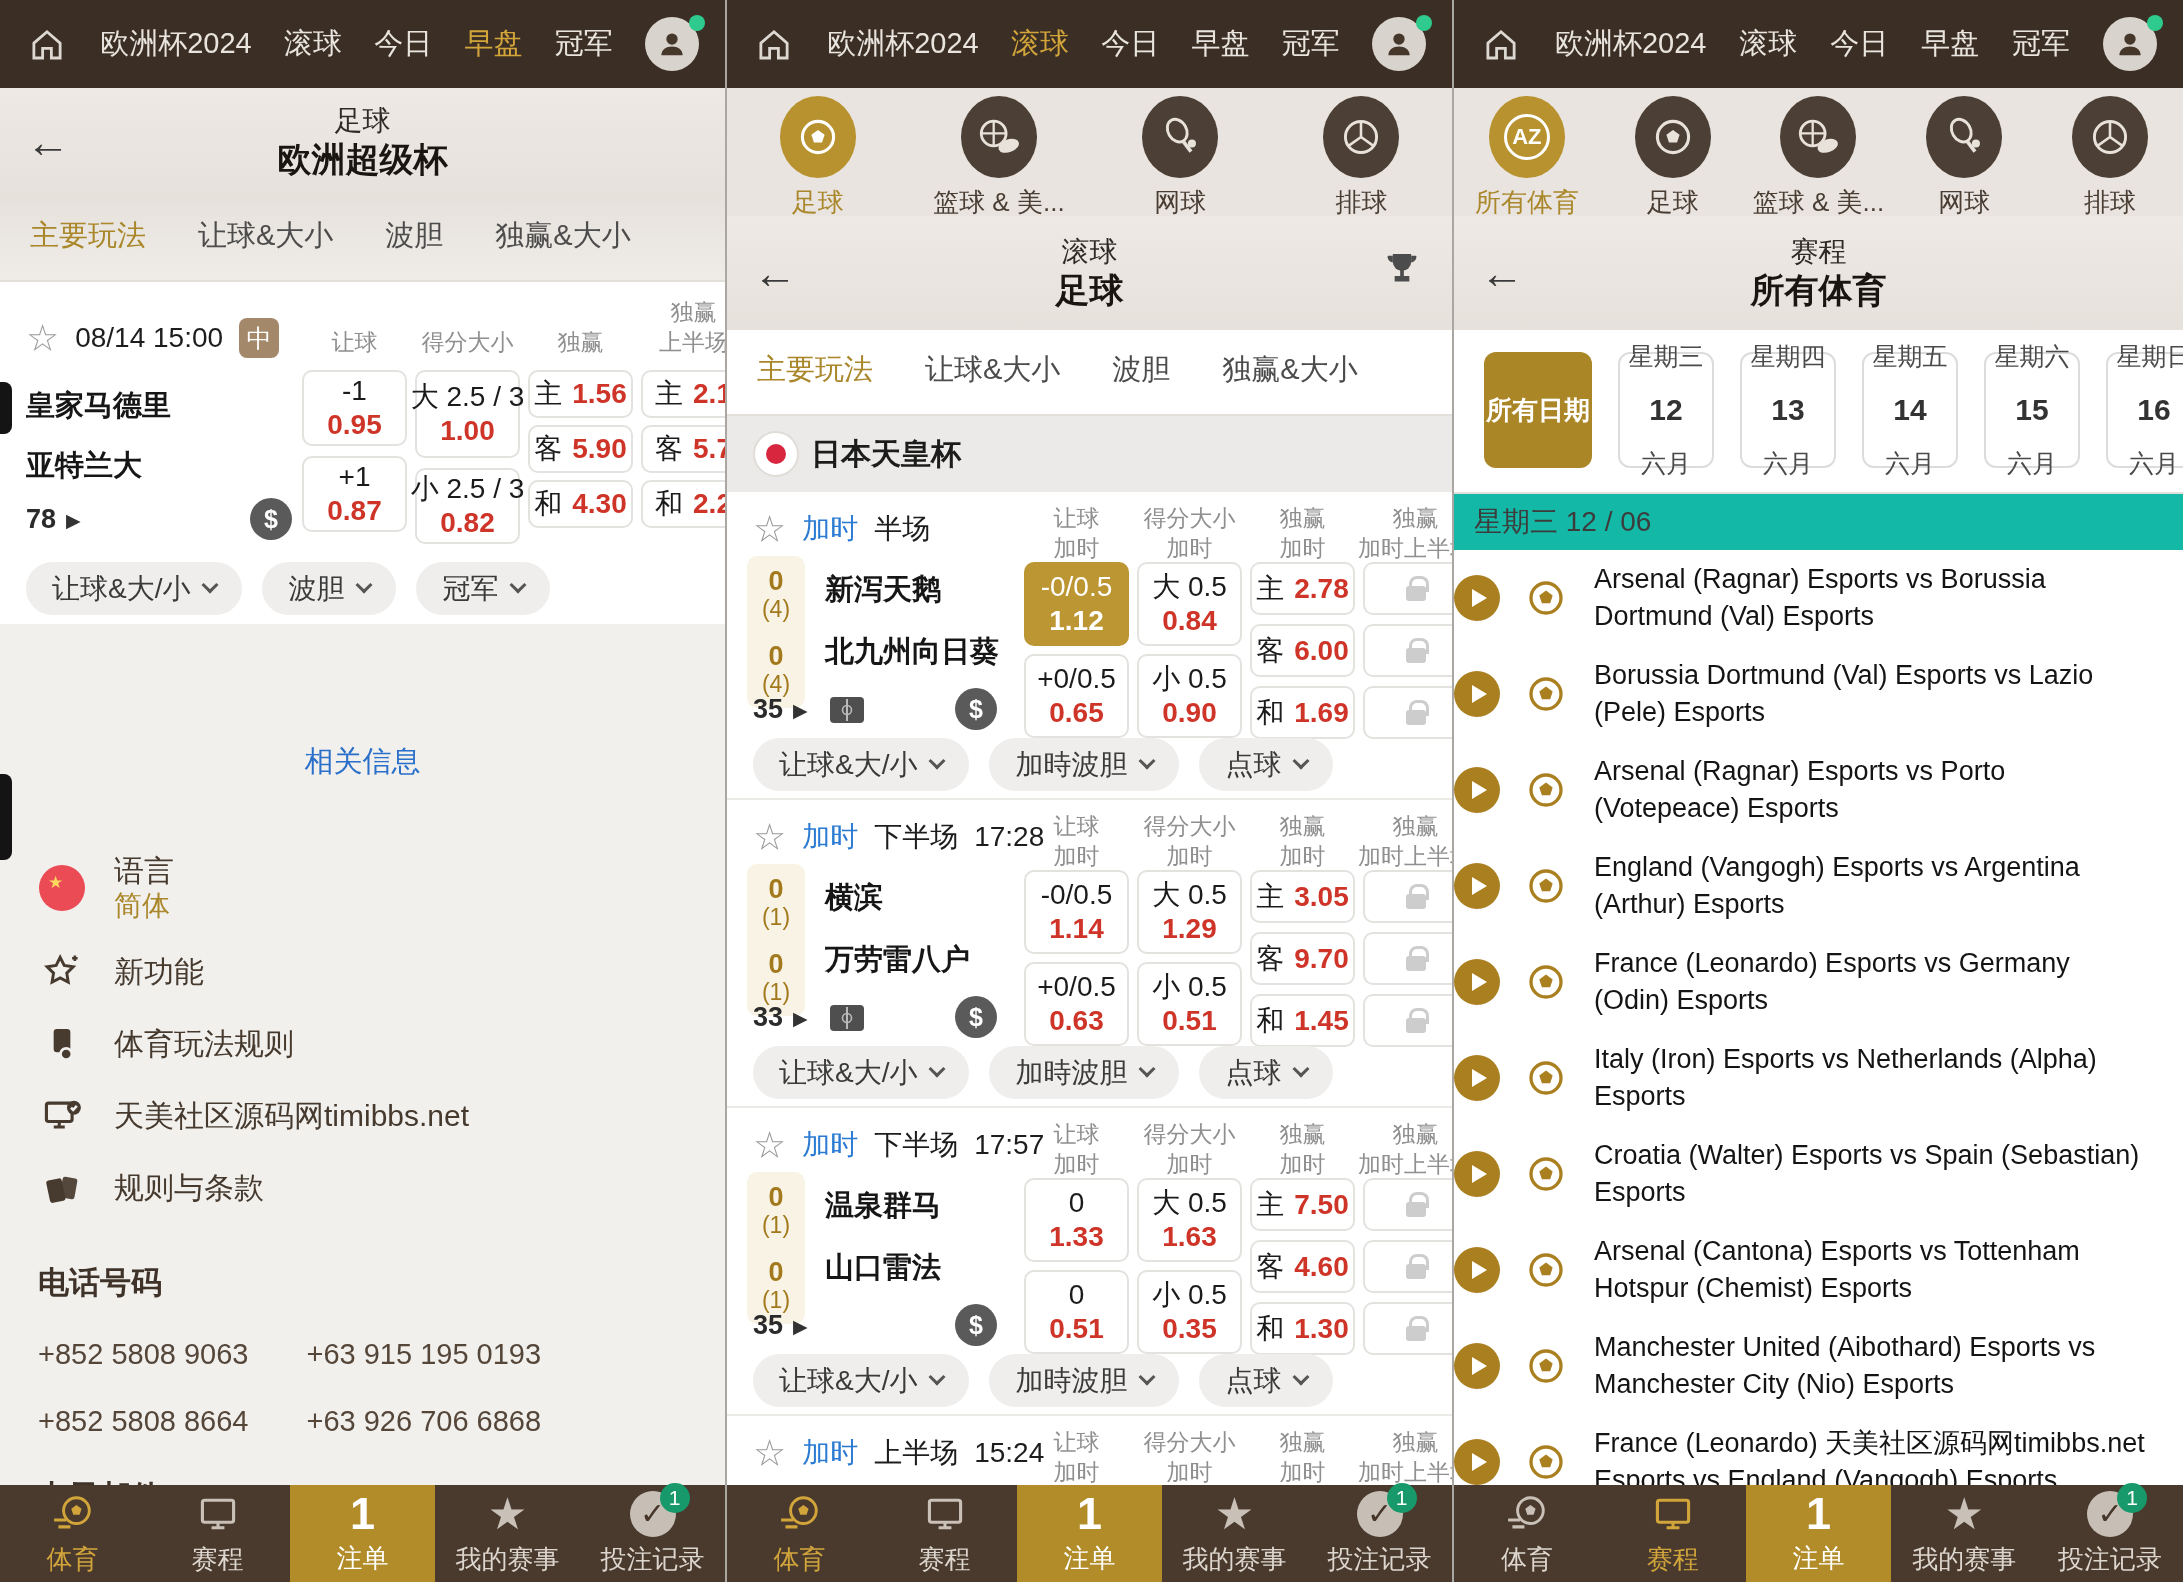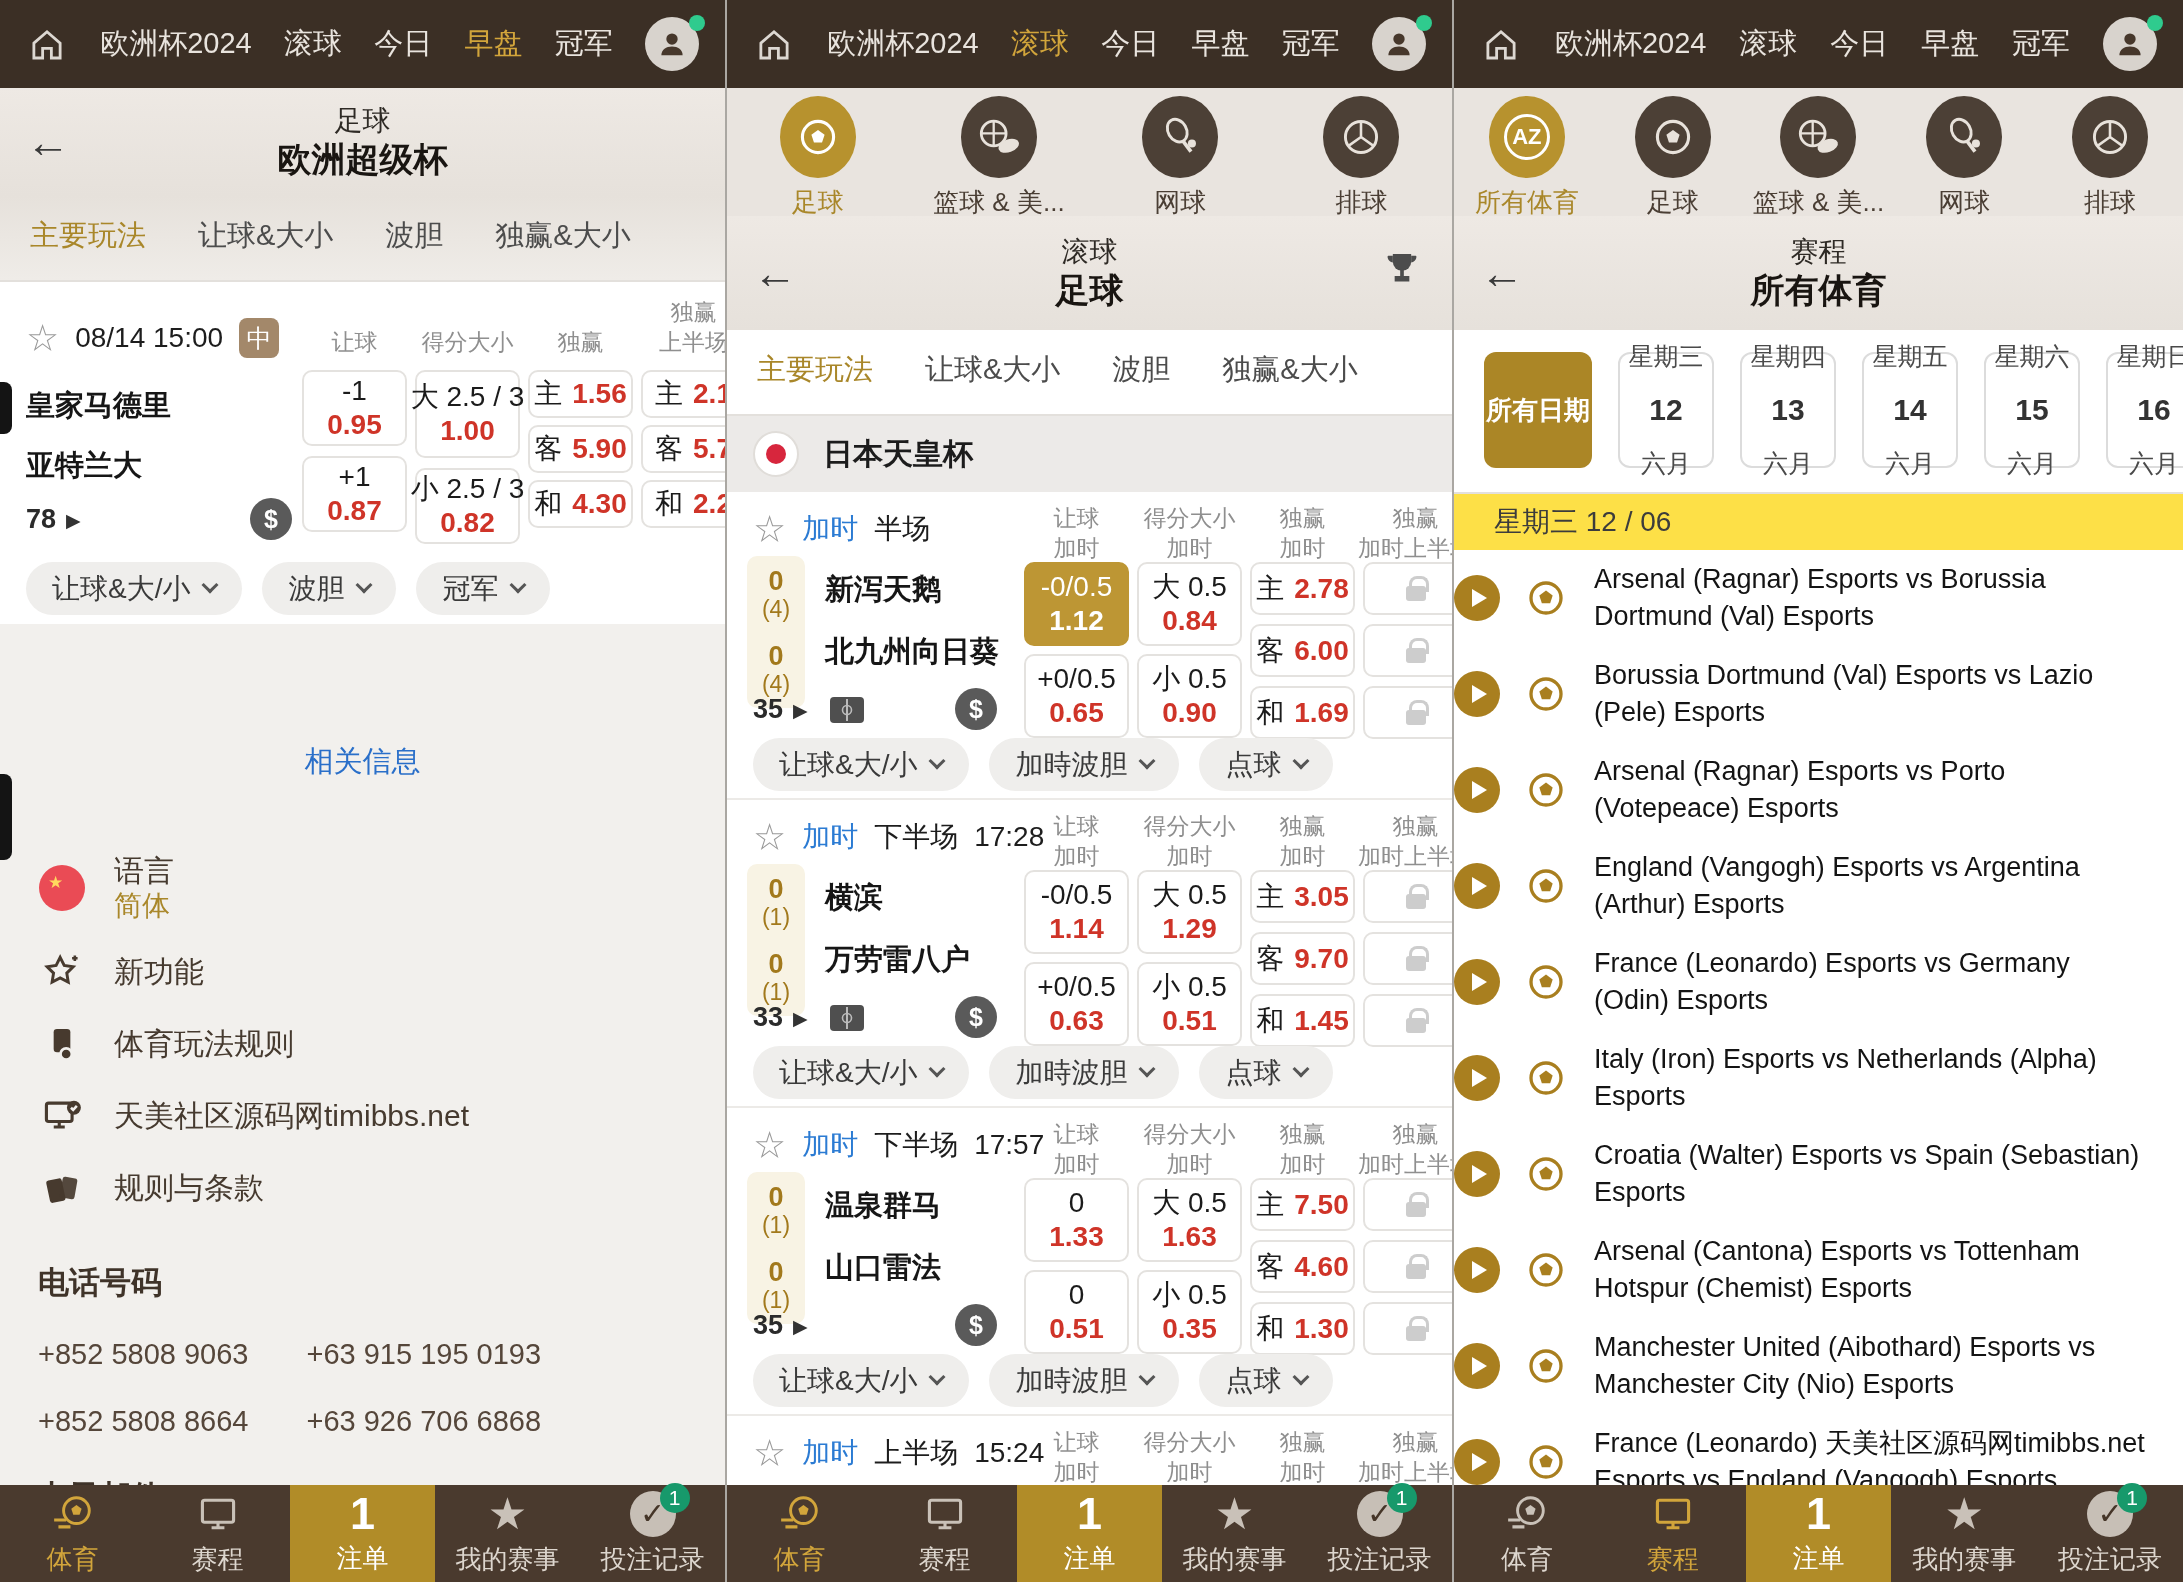--- a/index.html
+++ b/index.html
@@ -82,24 +82,24 @@
   .mi.lang{height:96px}
   .mi .mic{width:48px;display:flex;justify-content:center;flex:0 0 auto}
   .langtxt{display:flex;flex-direction:column;gap:4px;line-height:1.1}
   .langtxt .lv{color:#a9872a;font-size:28px}
   .flag{width:46px;height:46px;border-radius:50%;background:#ea4b55;color:#ffd95e;font-size:17px;display:flex;padding:7px 0 0 9px}
   .ph-title{font-weight:bold;font-size:31px;color:#3f3329;padding:38px 38px 0}
   .ph-row{font-size:29px;color:#55463a;display:flex;gap:58px;padding:34px 38px 0}
   .ltab{position:absolute;left:0;width:12px;background:#141414;border-radius:0 8px 8px 0;z-index:6}
 
   
-  .league{height:76px;background:#eceae8;display:flex;align-items:center;gap:24px;padding:0 26px;font-size:30px;font-weight:bold;color:#1c1c1c}
+  .league{height:76px;background:#eceae8;display:flex;align-items:center;gap:12px;padding:0 26px;font-size:30px;font-weight:bold;color:#1c1c1c}
   .jflag{width:46px;height:46px;border-radius:50%;background:#fff;border:2px solid #e0ddd9;display:flex;align-items:center;justify-content:center;flex:0 0 auto}
   .jflag i{width:20px;height:20px;border-radius:50%;background:#d7263d}
-  .sec{height:56px;background:#fde047;display:flex;align-items:center;padding:0 40px;font-size:28px;color:#3c3c3c}
+  .sec{height:56px;background:#14b8a6;display:flex;align-items:center;padding:0 20px;font-size:28px;color:#3c3c3c}
 
   
   .dates{background:#fff;padding:22px 0 24px 30px;display:flex;gap:26px;height:164px;border-bottom:2px solid #e3e0dc}
   .dall{width:108px;border-radius:12px;background:#ab8626;color:#fff;font-size:26px;font-weight:bold;display:flex;align-items:center;justify-content:center;cursor:pointer;flex:0 0 auto}
   .dcard{width:96px;border:2px solid #dcdcdc;border-radius:12px;background:#fff;display:flex;flex-direction:column;align-items:center;justify-content:center;gap:20px;cursor:pointer;flex:0 0 auto}
   .dcard .wd{font-size:25px;color:#4a4a4a}
   .dcard .dn{font-size:30px;font-weight:bold;color:#333}
   .dcard .mo{font-size:25px;color:#4a4a4a}
 
   

